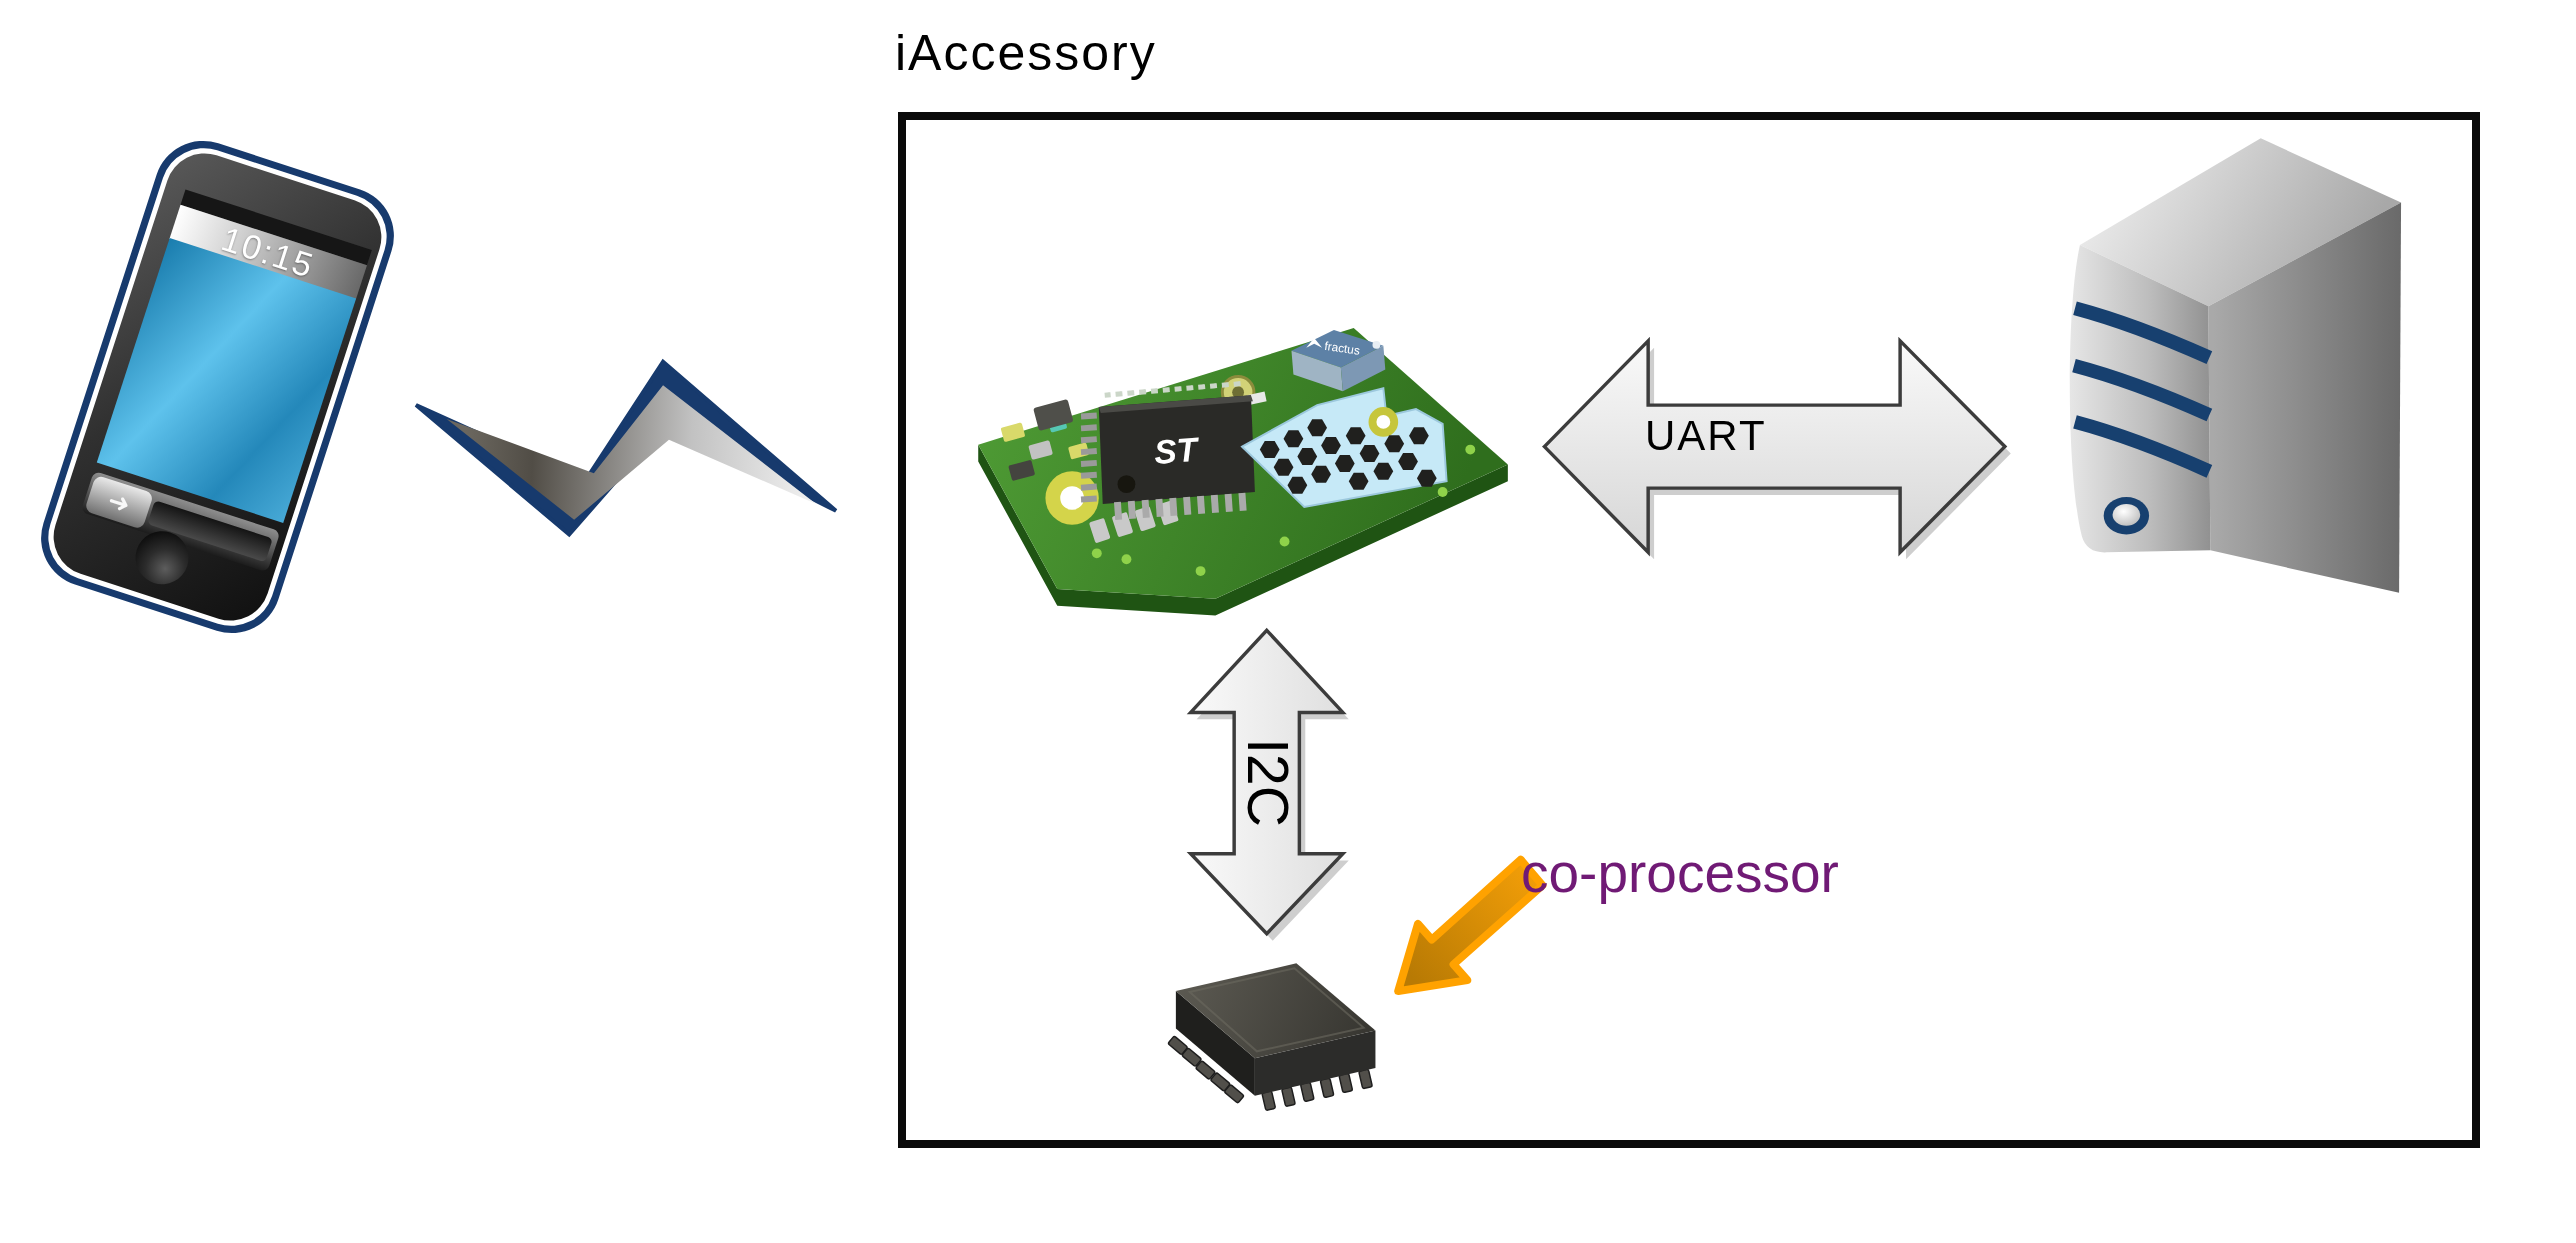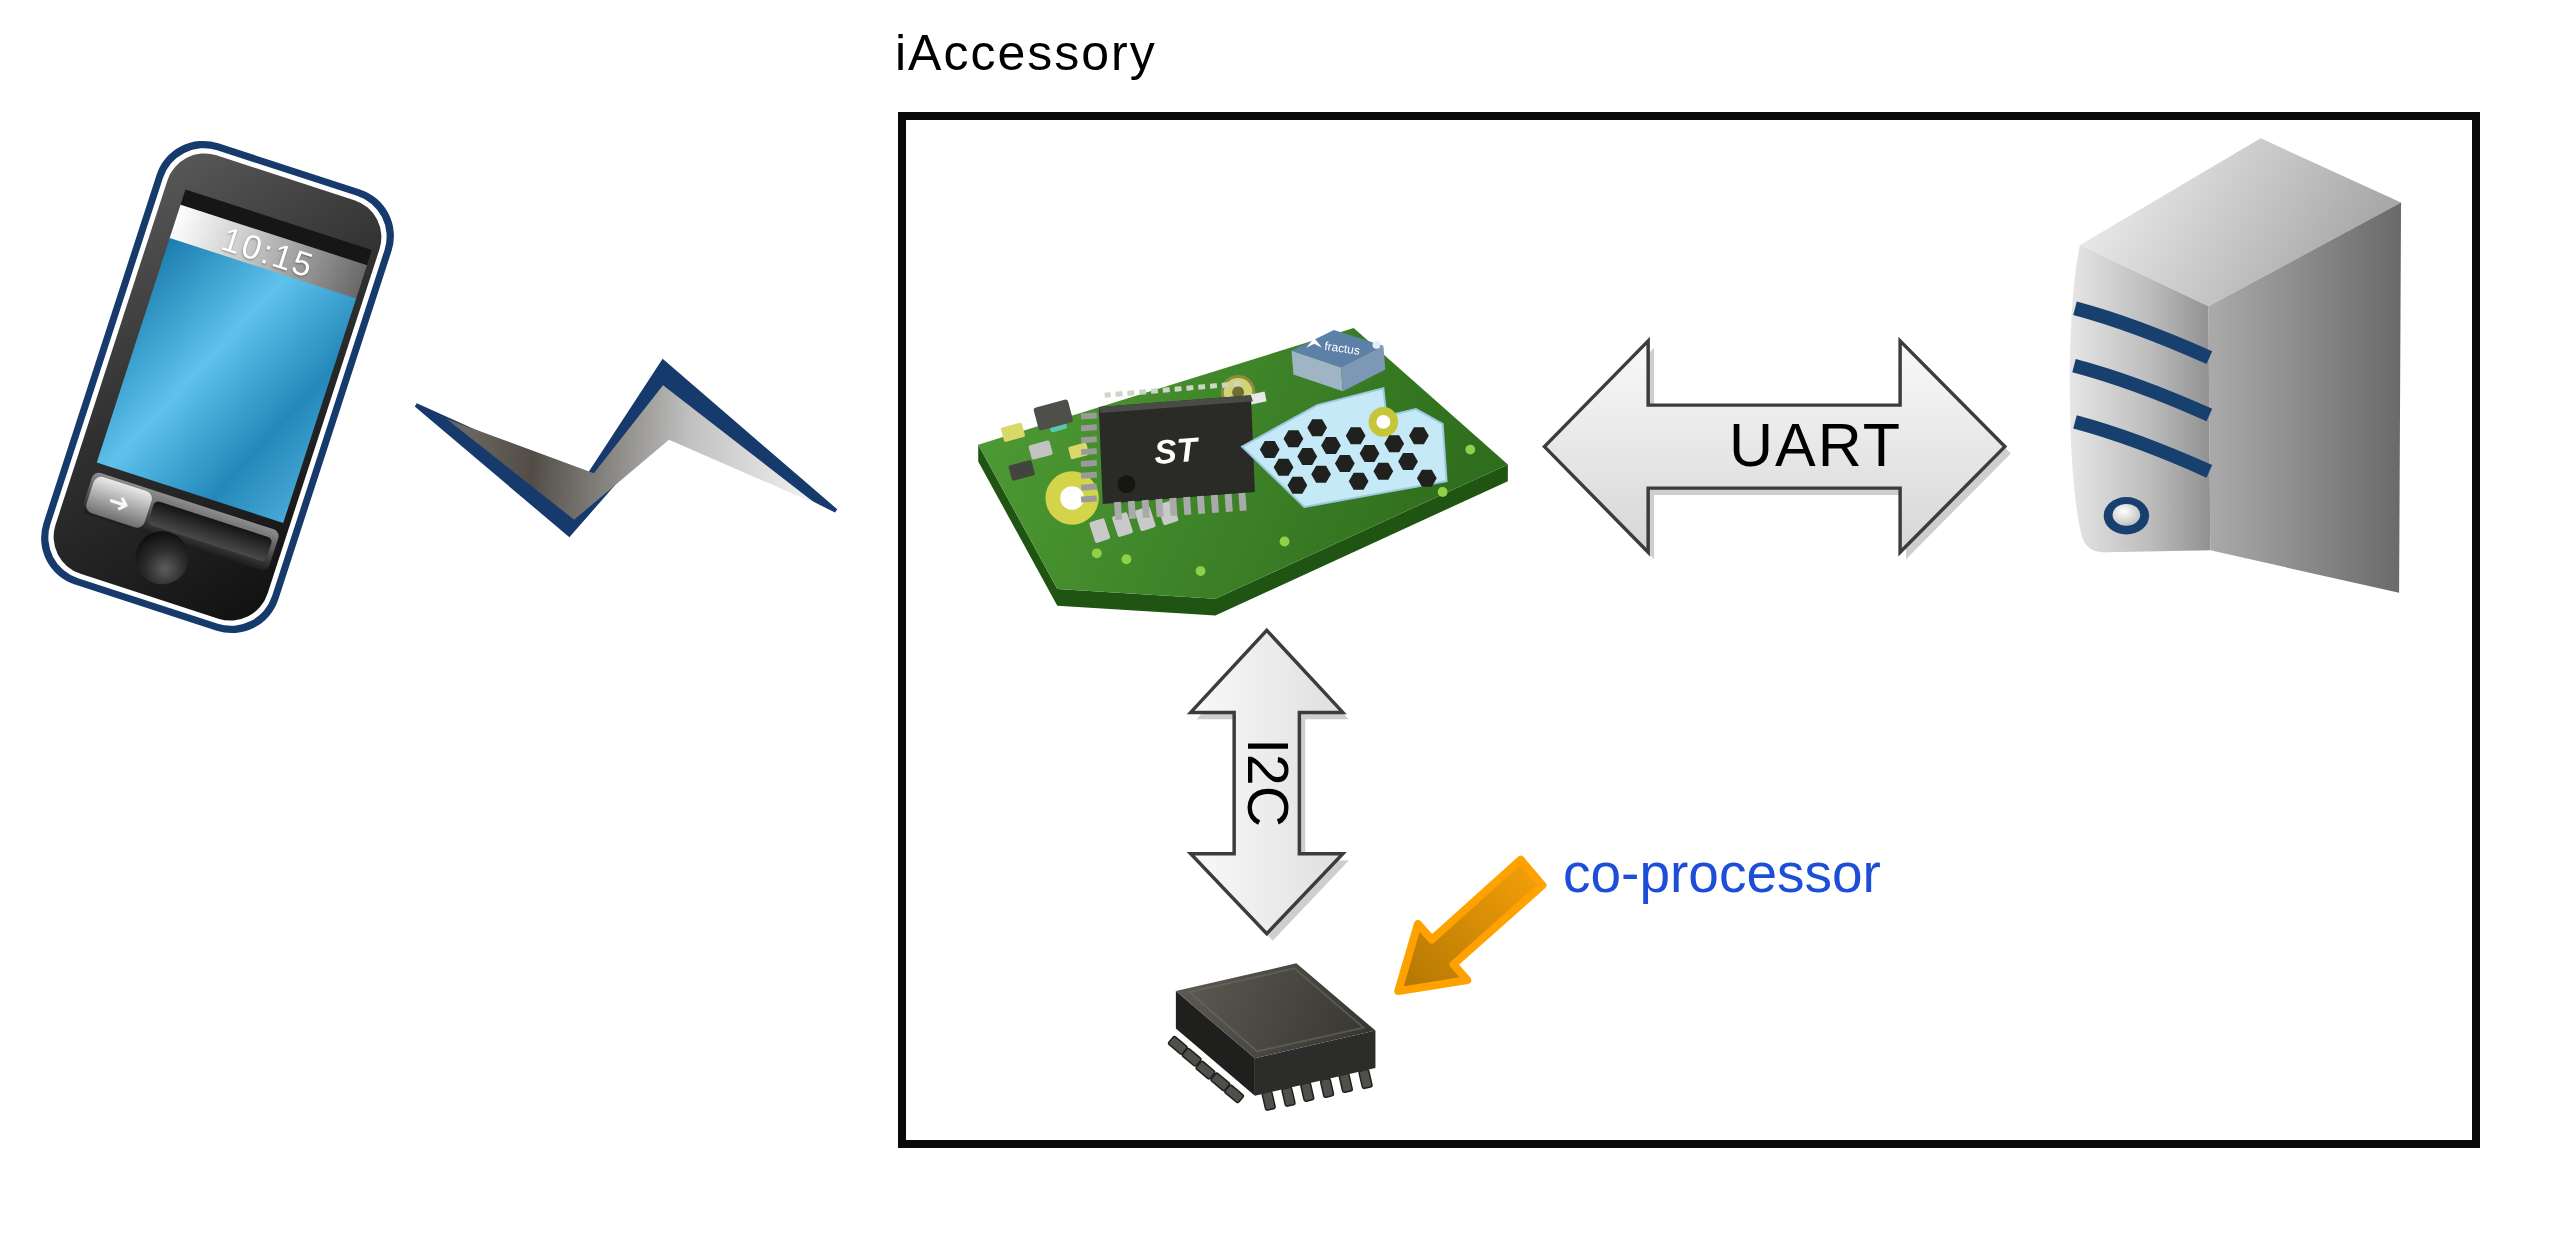--- a/index.html
+++ b/index.html
@@ -8,30 +8,30 @@
     font-family:"Liberation Sans","DejaVu Sans",sans-serif;
   }
   .abs{position:absolute;}
   svg{position:absolute;left:0;top:0;}
 
   
   .diagram-title{
     left:895px;top:28px;font-size:50px;letter-spacing:2px;color:#000;line-height:1;
   }
   .uart-label{
-    left:1645px;top:415px;width:257px;text-align:right;
-    font-size:61px;letter-spacing:2px;color:#000;line-height:1;
+    left:1645px;top:415px;width:257px;text-align:left;
+    font-size:42px;letter-spacing:2px;color:#000;line-height:1;
   }
   .i2c-label{
     left:1168px;top:753px;width:198px;height:59px;
     display:flex;align-items:center;justify-content:center;
     font-size:57px;color:#000;transform:rotate(90deg);line-height:1;
   }
   .coproc-label{
-    left:1563px;top:846px;font-size:55px;color:#1d4ed8;line-height:1;letter-spacing:0px;
+    left:1521px;top:846px;font-size:55px;color:#701a75;line-height:1;letter-spacing:0px;
   }
 
   
   .accessory-box{
     left:898px;top:112px;width:1582px;height:1036px;
     border:8px solid #0a0a0a;box-sizing:border-box;background:transparent;
   }
 
   
   .phone{

